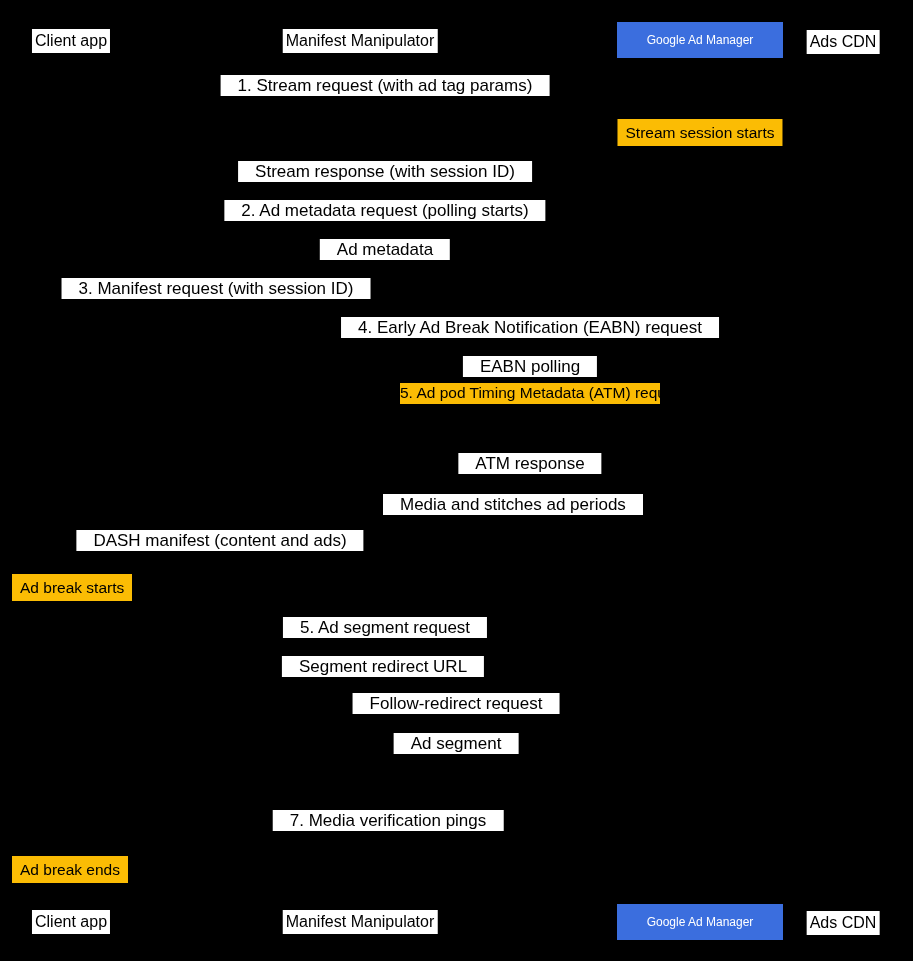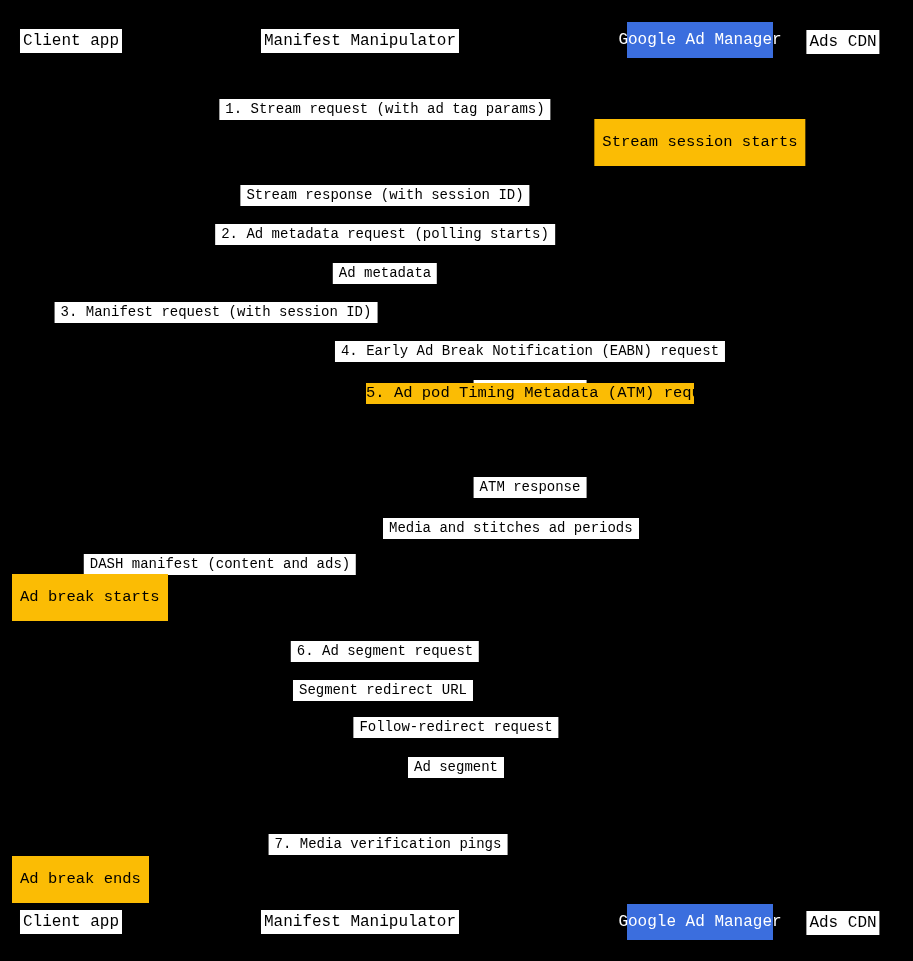--- a/index.html
+++ b/index.html
@@ -5,21 +5,21 @@
   html, body {
     margin: 0;
     padding: 0;
     background: #000;
   }
   .stage {
     position: relative;
     width: 913px;
     height: 961px;
     background: var(--background, #000);
-    font-family: Liberation Mono, monospace;
+    font-family: Liberation Sans, sans-serif;
     overflow: hidden;
     border-radius: 16px;
   }
   .lifeline {
     position: absolute;
     width: 1px;
     top: 58px;
     bottom: 57px;
     background: var(--background, #000); 
   }
@@ -31,62 +31,61 @@
     color: var(--label-text, #000);
     font-size: 16px;
     line-height: 24px;
     padding: 0 3px;
     white-space: nowrap;
   }
   
   .participant-hl {
     position: absolute;
     transform: translateX(-50%);
-    width: 146px;
+    width: 166px;
     height: 36px;
     background: var(--highlight-fill, #3b6ede);
     color: var(--highlight-text, #fff);
-    font-size: 16px;
+    font-size: 12px;
     display: flex;
     align-items: center;
     justify-content: center;
     white-space: nowrap;
   }
   
   .msg {
     position: absolute;
     background: var(--label-fill, #fff);
     color: var(--label-text, #000);
-    font-size: 14px;
+    font-size: 17px;
     line-height: 21px;
-    padding: 0 6px;
+    padding: 0 17px;
     white-space: nowrap;
-    margin-top: 24px;
   }
   .msg.centered { transform: translateX(-50%); }
   
   .note {
     position: absolute;
     background: var(--note-fill, #fbbc04);
     color: var(--label-text, #000);
     font-size: 15.5px;
     line-height: 21px;
-    padding: 13px 8px;
+    padding: 3px 8px;
     white-space: nowrap;
   }
   .note.centered { transform: translateX(-50%); }
   
   .note-msg {
     position: absolute;
     transform: translateX(-50%);
     background: var(--note-fill, #fbbc04);
     color: var(--label-text, #000);
     font-size: 15.5px;
     line-height: 20.5px;
-    width: 328px;
+    width: 260px;
     text-align: center;
     padding: 0;
   }
   .note-msg span { display: block; white-space: nowrap; }
 </style>
 </head>
 <body>
 
 <div class="stage">
 
@@ -110,21 +109,21 @@
   <div class="msg centered" style="left:530px; top:356px">EABN polling</div>
 
   <div class="note-msg" style="left:530px; top:383px">
     <span>5. Ad pod Timing Metadata (ATM) request</span>
   </div>
 
   <div class="msg centered" style="left:530px; top:453px">ATM response</div>
   <div class="msg" style="left:383px; top:494px">Media and stitches ad periods</div>
   <div class="msg centered" style="left:220px; top:530px">DASH manifest (content and ads)</div>
   <div class="note" style="left:12px;  top:574px">Ad break starts</div>
-  <div class="msg centered" style="left:385px; top:617px">6. Ad segment request</div>
+  <div class="msg centered" style="left:385px; top:617px">5. Ad segment request</div>
   <div class="msg centered" style="left:383px; top:656px">Segment redirect URL</div>
   <div class="msg centered" style="left:456px; top:693px">Follow-redirect request</div>
   <div class="msg centered" style="left:456px; top:733px">Ad segment</div>
   <div class="msg centered" style="left:388px; top:810px">7. Media verification pings</div>
   <div class="note" style="left:12px;  top:856px">Ad break ends</div>
 
   <div class="participant" style="left:71px;  top:910px">Client app</div>
   <div class="participant" style="left:360px; top:910px">Manifest Manipulator</div>
   <div class="participant-hl" style="left:700px; top:904px">Google Ad Manager</div>
   <div class="participant" style="left:843px; top:911px">Ads CDN</div>

